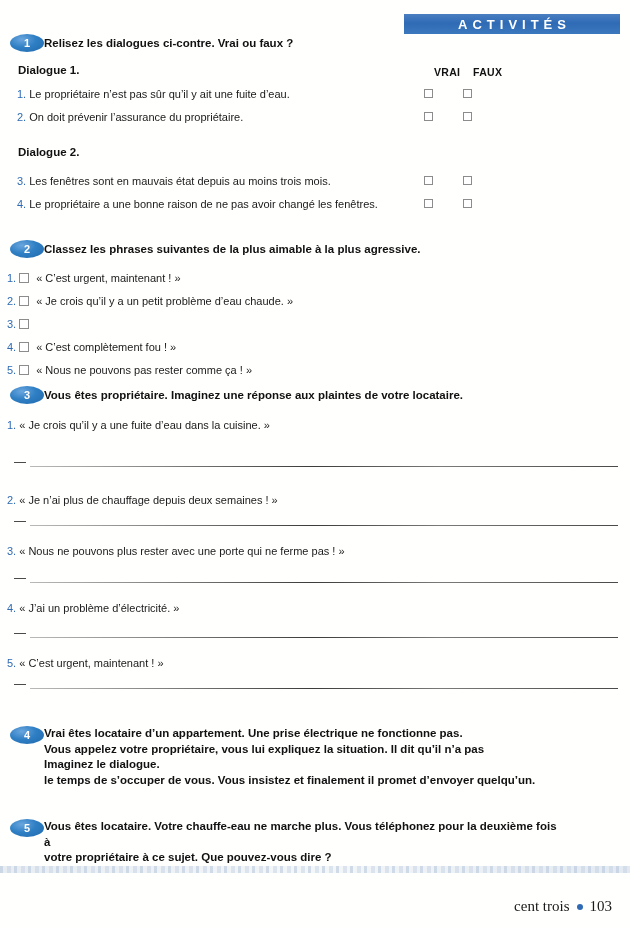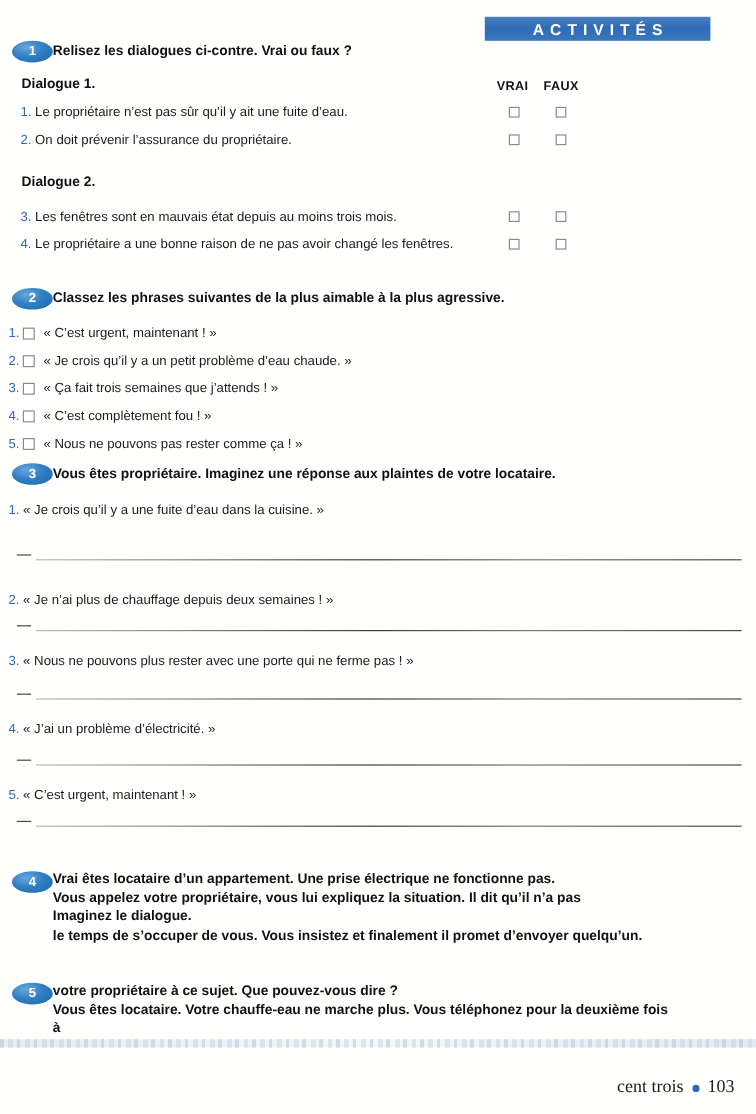--- a/index.html
+++ b/index.html
@@ -14,21 +14,21 @@
     color: #1a1a1a;
     position: relative;
     overflow: hidden;
   }
 
   
   .banner {
     position: absolute;
     left: 404px;
     top: 14px;
-    width: 188px;
+    width: 216px;
     height: 20px;
     background: linear-gradient(180deg, #4a7fc1 0%, #2f6bb5 45%, #3b78bd 100%);
     display: flex;
     align-items: center;
     justify-content: center;
   }
   .banner-text {
     color: #ffffff;
     font-size: 13px;
     font-weight: bold;
@@ -91,20 +91,21 @@
     font-weight: bold;
     color: #111111;
     margin-left: 18px;
   }
   .vf-head {
     position: absolute;
     font-size: 10.5px;
     font-weight: bold;
     color: #111111;
     letter-spacing: 0.3px;
+    margin-left: 20px;
   }
   .qrow {
     position: absolute;
     left: 17px;
     font-size: 11px;
     line-height: 14px;
     white-space: nowrap;
   }
   .qnum {
     color: #2f6bb5;
@@ -272,21 +273,20 @@
   <span class="qtext">« C’est urgent, maintenant ! »</span>
 </div>
 <div class="ex2row" style="top:294px;">
   <span class="qnum">2.</span>
   <span class="ex2-cb"></span>
   <span class="qtext">« Je crois qu’il y a un petit problème d’eau chaude. »</span>
 </div>
 <div class="ex2row" style="top:317px;">
   <span class="qnum">3.</span>
   <span class="ex2-cb"></span>
-  <span class="qtext">« Ça fait trois semaines que j’attends ! »</span>
 </div>
 <div class="ex2row" style="top:340px;">
   <span class="qnum">4.</span>
   <span class="ex2-cb"></span>
   <span class="qtext">« C’est complètement fou ! »</span>
 </div>
 <div class="ex2row" style="top:363px;">
   <span class="qnum">5.</span>
   <span class="ex2-cb"></span>
   <span class="qtext">« Nous ne pouvons pas rester comme ça ! »</span>
@@ -349,22 +349,22 @@
     </div>
   </div>
 </div>
 
 <div class="exercise" style="top:819px;">
   <div class="ex-head">
     <div class="badge-slot">
       <div class="badge">5</div>
     </div>
     <div class="ex-title-multi">
+      <div>Vous êtes locataire. Votre chauffe-eau ne marche plus. Vous téléphonez pour la deuxième fois à</div>
       <div>votre propriétaire à ce sujet. Que pouvez-vous dire ?</div>
-      <div>Vous êtes locataire. Votre chauffe-eau ne marche plus. Vous téléphonez pour la deuxième fois à</div>
     </div>
   </div>
 </div>
 
 <div class="deco-band"></div>
 
 <div class="footer">
   <span>cent trois</span>
   <span class="footer-dot"></span>
   <span>103</span>

